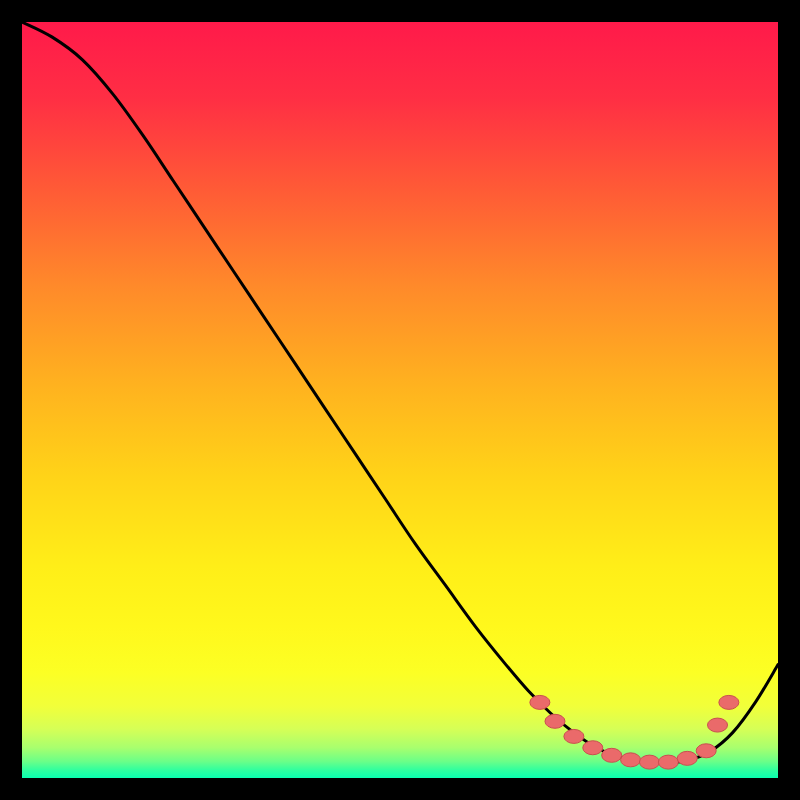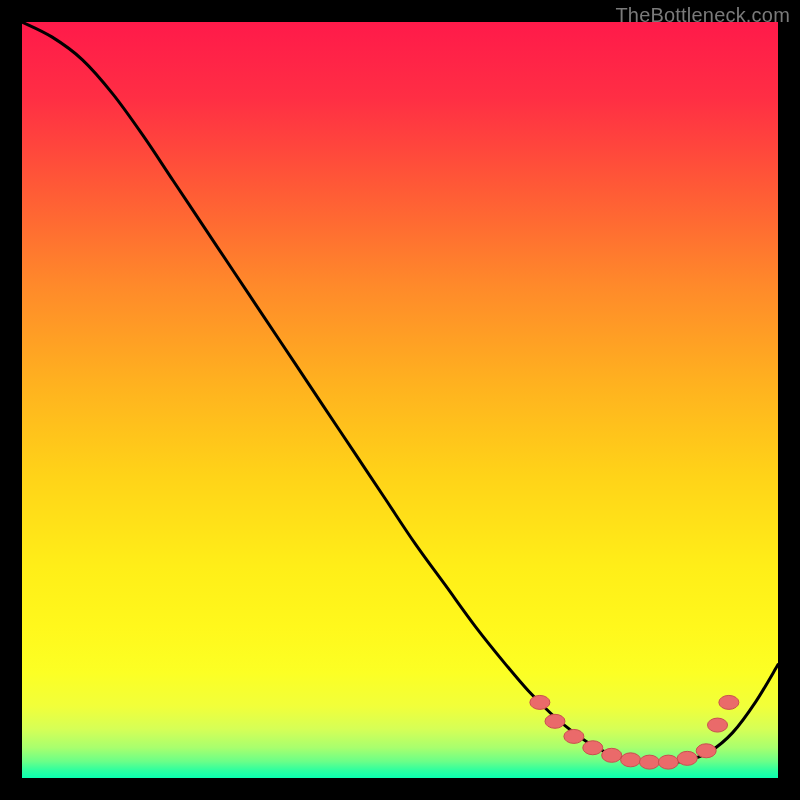--- a/index.html
+++ b/index.html
@@ -95,14 +95,13 @@
           <ellipse cx="646.38" cy="740.124" rx="10" ry="7" fill="#ea6a6a" stroke="#c94f4f" stroke-width="1"></ellipse>
           <ellipse cx="665.28" cy="736.344" rx="10" ry="7" fill="#ea6a6a" stroke="#c94f4f" stroke-width="1"></ellipse>
           <ellipse cx="684.1800000000001" cy="728.784" rx="10" ry="7" fill="#ea6a6a" stroke="#c94f4f" stroke-width="1"></ellipse>
           <ellipse cx="695.52" cy="703.08" rx="10" ry="7" fill="#ea6a6a" stroke="#c94f4f" stroke-width="1"></ellipse>
           <ellipse cx="706.86" cy="680.4" rx="10" ry="7" fill="#ea6a6a" stroke="#c94f4f" stroke-width="1"></ellipse>
         </g>
     </svg>
 
   </div>
 
-  <div class="watermark">TheBottleneck.com</div>
 </div>
 
 </body></html>

